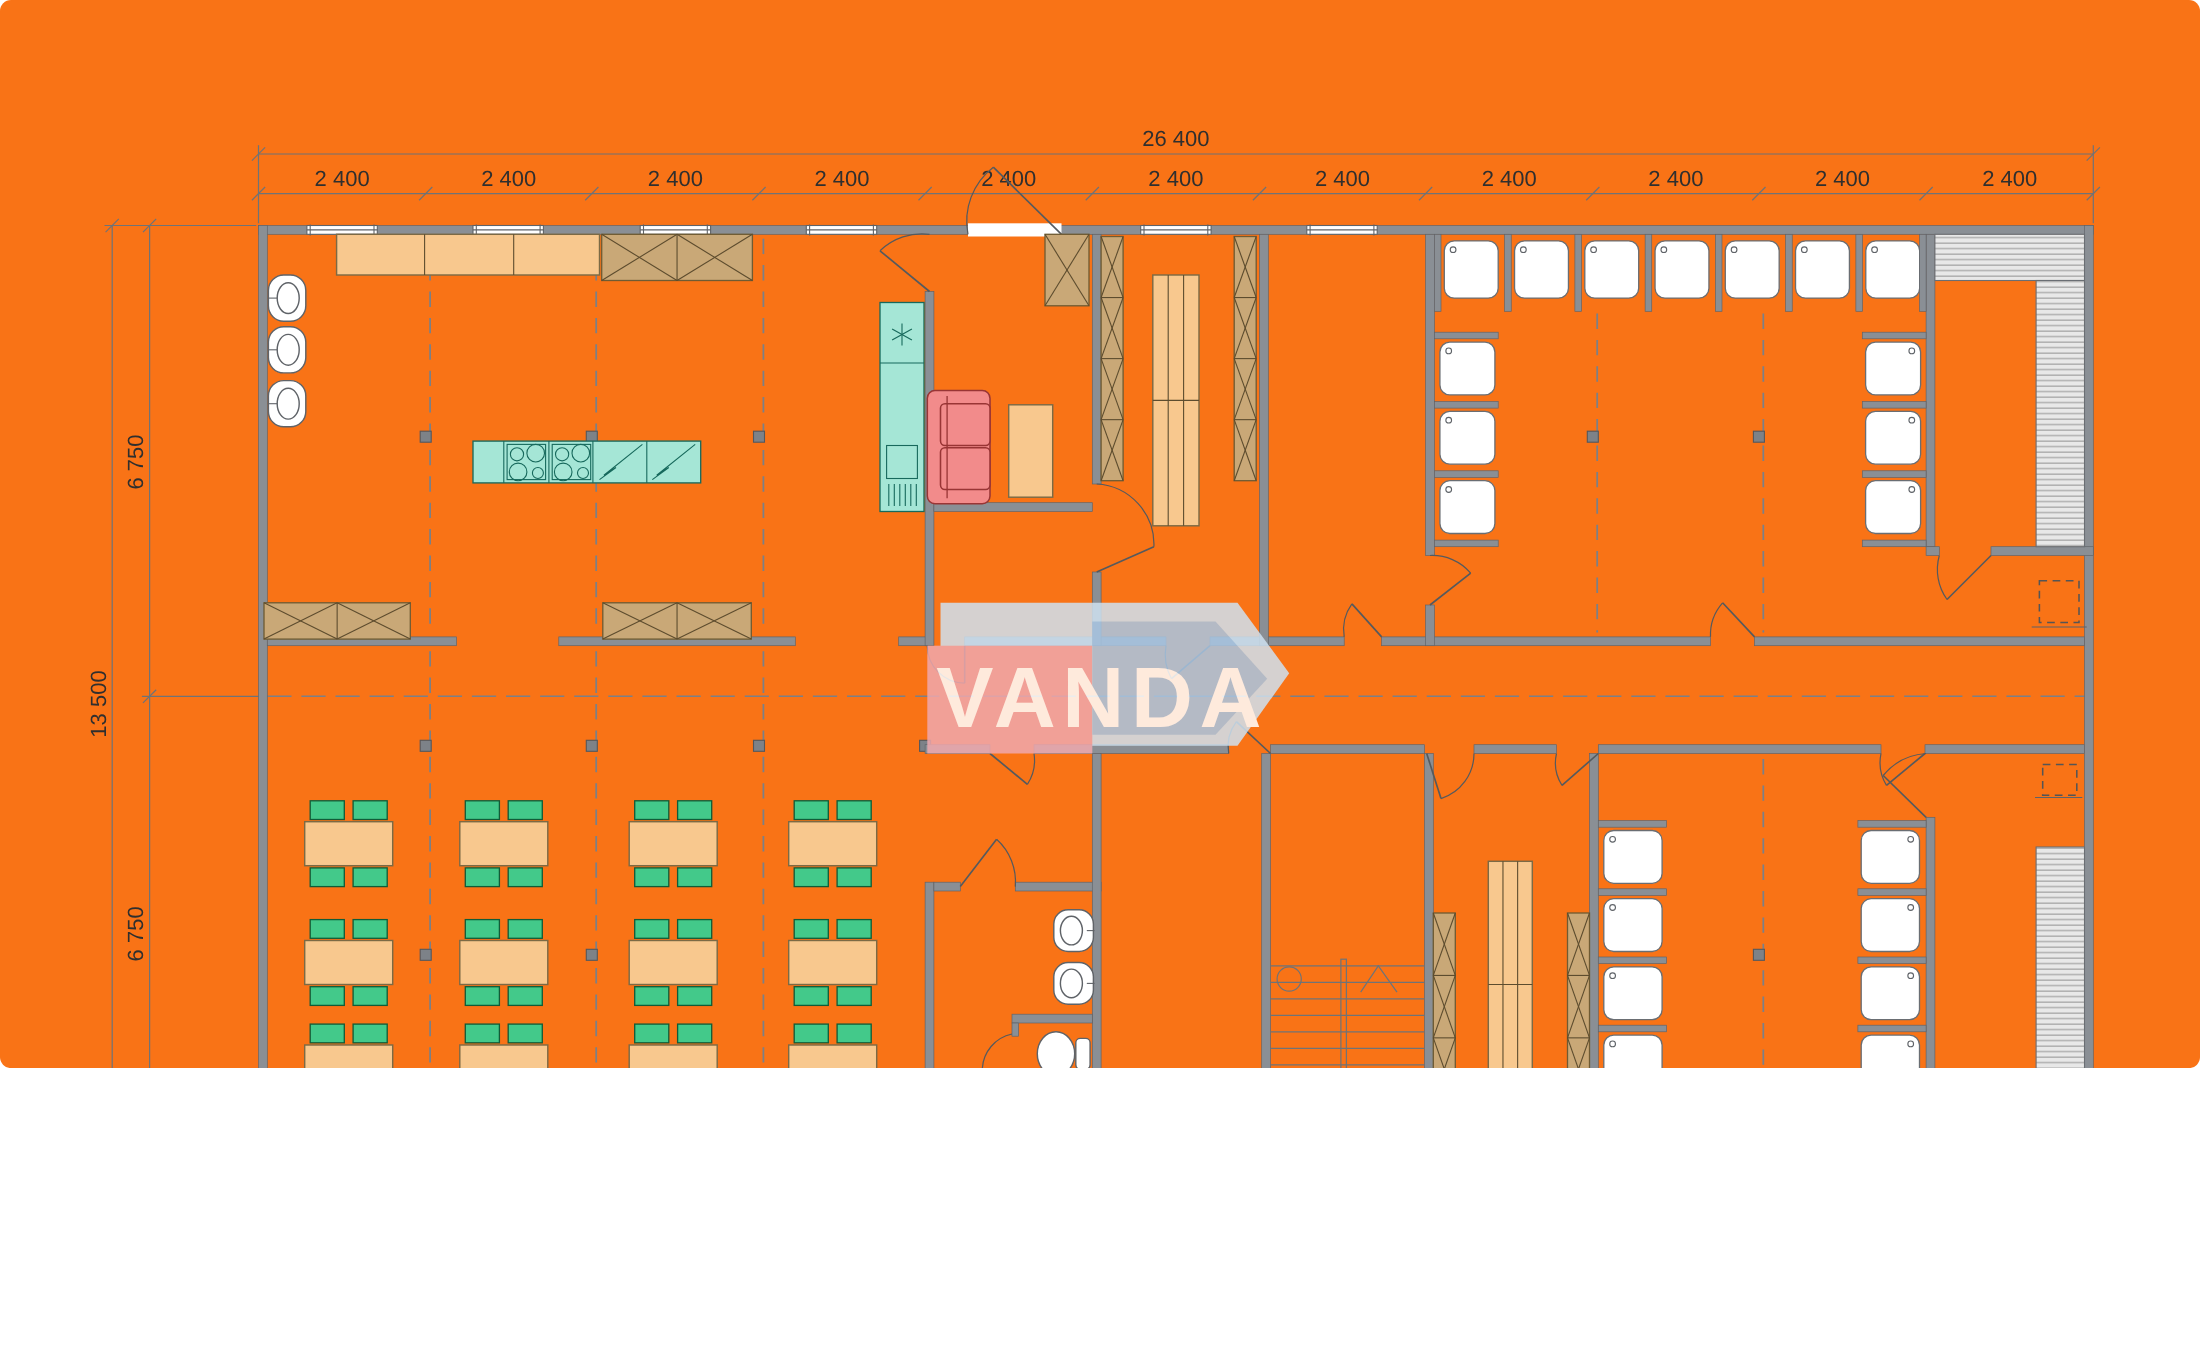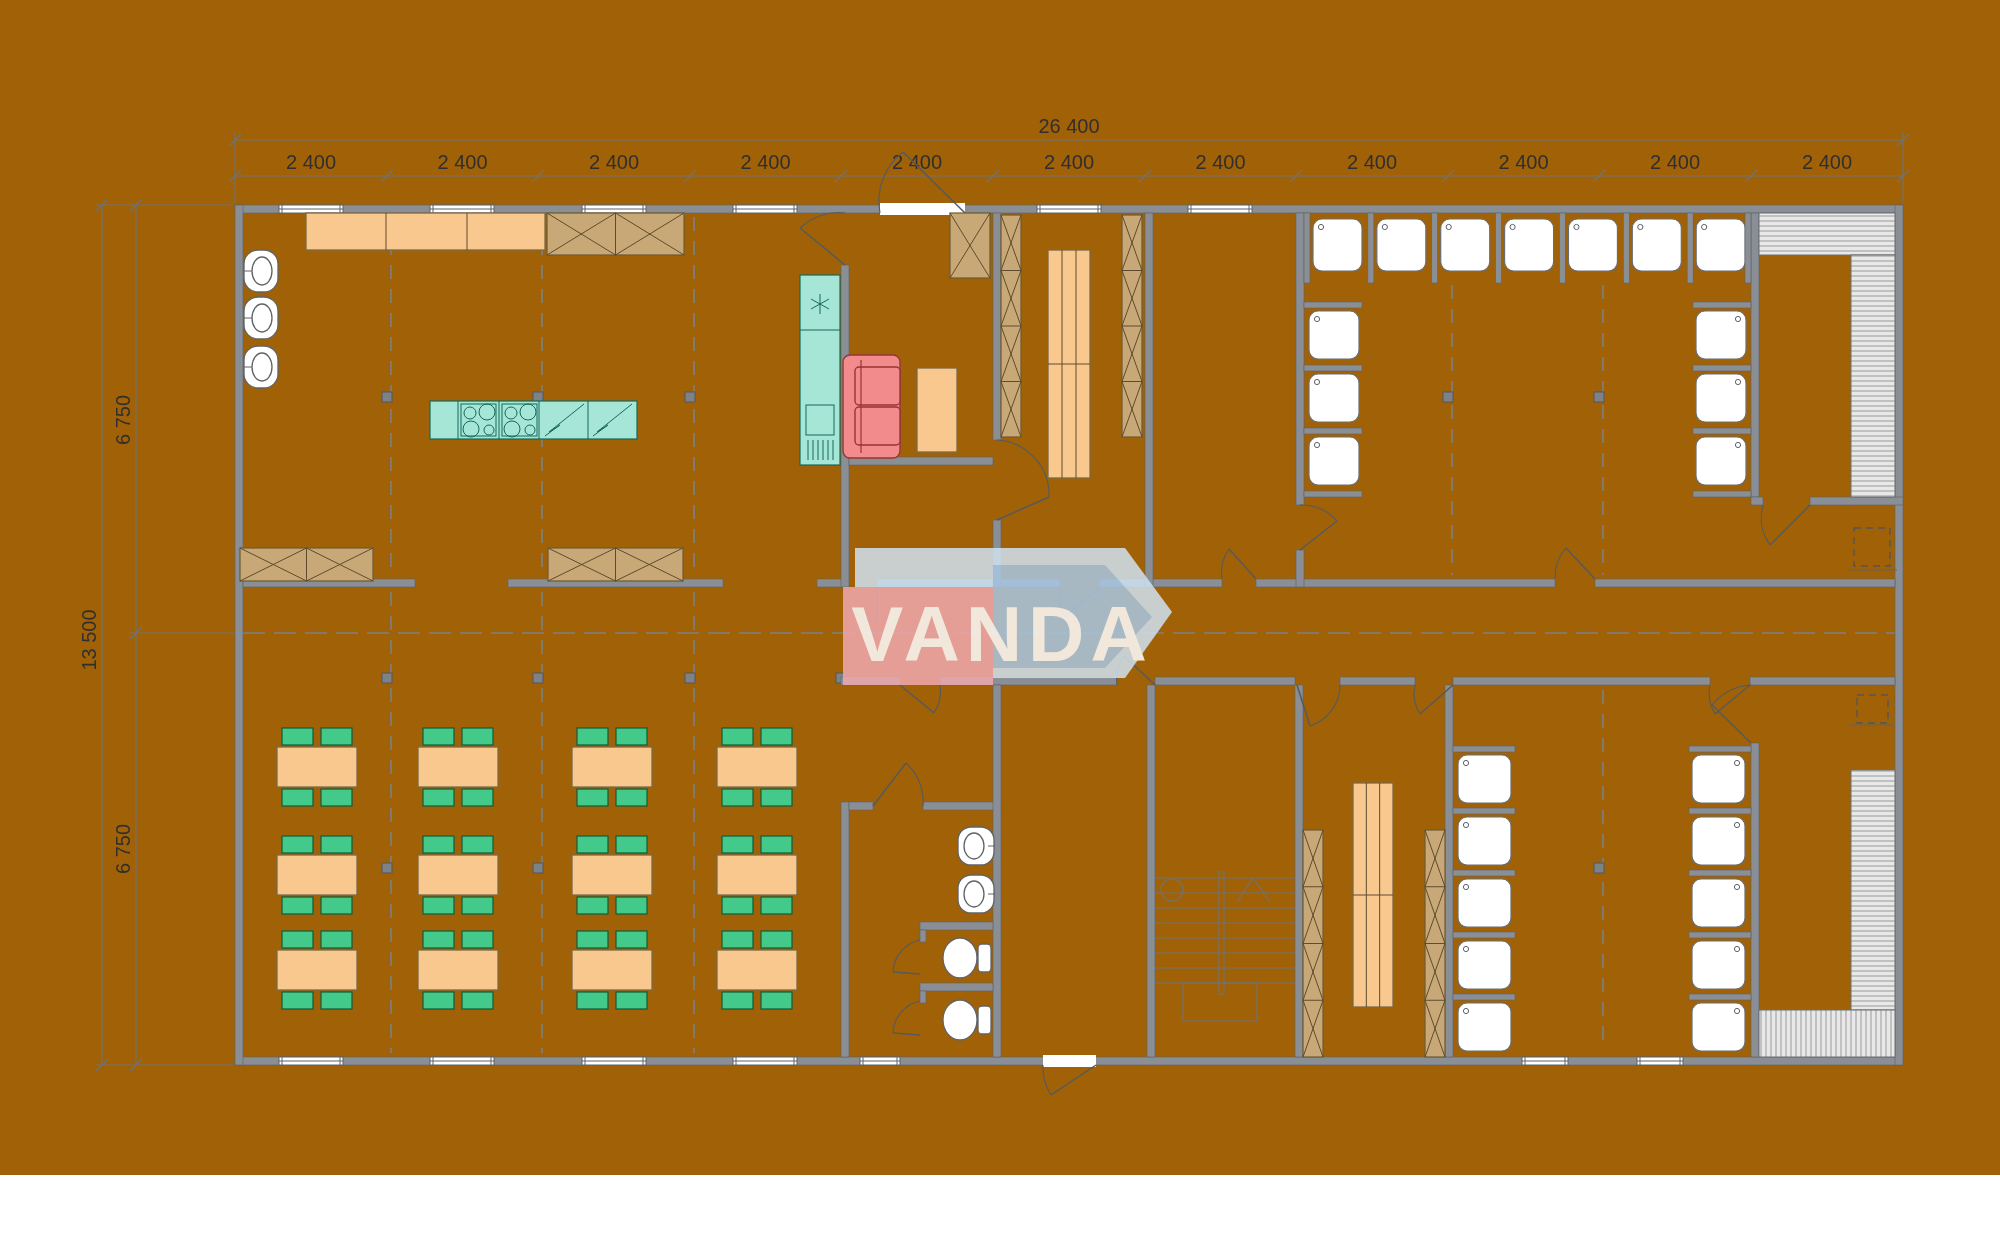--- a/index.html
+++ b/index.html
@@ -1,17 +1,17 @@
 <!DOCTYPE html>
 <html style="--wall: #8a8f95; --orange: #f8c88e; --brown: #c9a877; --teal: #a5e6d6; --red: #f28b8b; --green: #43c98a; --dimtext: #2f2f2f;"><head>
 <meta charset="utf-8">
 <style>
   html,body{margin:0;padding:0;background:#fff;}
-  .stage{position:relative;width:2000px;height:1175px;background:#a16207;overflow:hidden;
-         font-family:"Liberation Sans", sans-serif;}
+  .stage{position:relative;width:2000px;height:971px;background:#f97316;overflow:hidden;
+         font-family:"Liberation Sans", sans-serif;border-radius:10px;}
   svg text{font-family:"Liberation Sans", sans-serif;}
   .dim{stroke:#6f7377;stroke-width:1.1;fill:none;}
   .dimtxt{fill:var(--dimtext,#2f2f2f);font-size:20px;}
   .wall{fill:var(--wall,#8a8f95);stroke:#5f6368;stroke-width:.6;}
   .win{fill:#fff;stroke:#5f6368;stroke-width:1;}
   .thin{stroke:#5f6368;stroke-width:1;fill:none;}
   .door{stroke:#555a5e;stroke-width:1.1;fill:none;}
   .leaf{stroke:#555a5e;stroke-width:1.5;fill:none;}
   .dash{stroke:#7b8087;stroke-width:1.6;fill:none;stroke-dasharray:14 10;}
   .cdash{stroke:#7b8087;stroke-width:1.4;fill:none;stroke-dasharray:22 9;}

